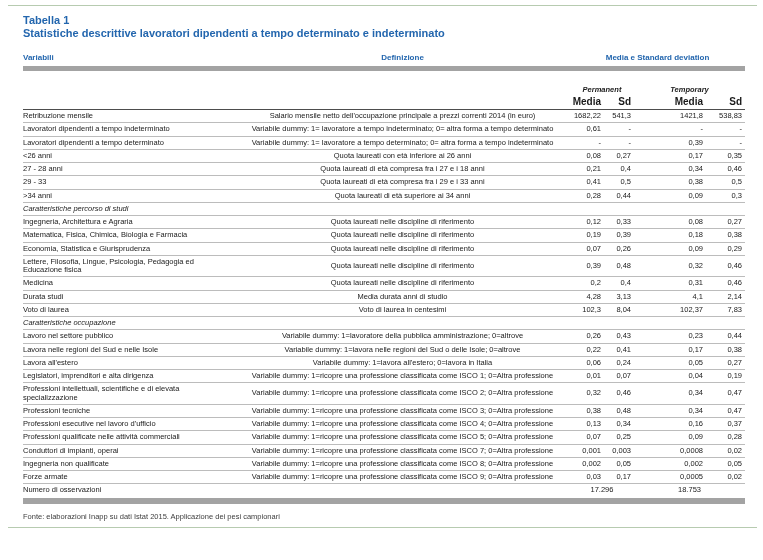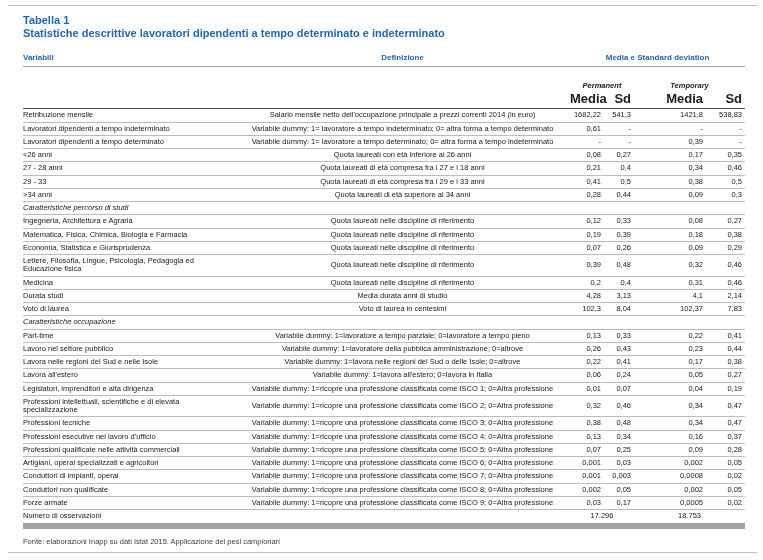--- a/index.html
+++ b/index.html
@@ -28,34 +28,34 @@
   }
   col.c1 { width: 212px; }
   col.c2 { width: 335px; }
   col.c3 { width: 34px; }
   col.c4 { width: 30px; }
   col.c5 { width: 72px; }
   col.c6 { width: 39px; }
   th, td { vertical-align: middle; font-weight: normal; }
   tr.head-blue th {
     color: #2366ae; font-weight: bold; font-size: 8px;
-    border-bottom: 1px solid #a3a3a3;
+    border-bottom: 5px solid #a3a3a3;
     padding: 2px 0 3px;
   }
   tr.head-blue th.h-var { text-align: left; }
   tr.head-blue th.h-def { text-align: center; }
   tr.head-blue th.h-stats { text-align: center; }
   tr.group-row th {
     font-weight: bold; font-style: italic; text-align: center;
     padding: 15px 0 1px; font-size: 7.5px;
   }
   tr.stat-head-row th {
     font-weight: bold; text-align: right;
     padding: 1px 3px 2px 0;
-    border-bottom: 1px solid #4d4d4d; font-size: 13px;
+    border-bottom: 1px solid #4d4d4d; font-size: 10px;
   }
   td.label-cell { text-align: left; padding: 2px 4px 2px 0; }
   td.def-cell  { text-align: center; padding: 2px 2px; }
   td.num-cell  { text-align: right; padding: 2px 3px 2px 0; white-space: nowrap; }
   tr.data-row td, tr.section-row td { border-bottom: 1px solid #bcbcbc; }
   tr.section-row td {
     font-style: italic; text-align: left; padding: 2px 0;
   }
   tr.totals-row td { border-bottom: 6px solid #a3a3a3; padding: 2px 0 3px; }
   td.totals-num { text-align: center; white-space: nowrap; }
@@ -218,28 +218,20 @@
         <td class="def-cell">Voto di laurea in centesimi</td>
         <td class="num-cell">102,3</td>
         <td class="num-cell">8,04</td>
         <td class="num-cell">102,37</td>
         <td class="num-cell">7,83</td>
       </tr>
       <tr class="section-row">
         <td class="section-label" colspan="6">Caratteristiche occupazione</td>
       </tr>
       <tr class="data-row">
-        <td class="label-cell">Part-time</td>
-        <td class="def-cell">Variabile dummy: 1=lavoratore a tempo parziale; 0=lavoratore a tempo pieno</td>
-        <td class="num-cell">0,13</td>
-        <td class="num-cell">0,33</td>
-        <td class="num-cell">0,22</td>
-        <td class="num-cell">0,41</td>
-      </tr>
-      <tr class="data-row">
         <td class="label-cell">Lavoro nel settore pubblico</td>
         <td class="def-cell">Variabile dummy: 1=lavoratore della pubblica amministrazione; 0=altrove</td>
         <td class="num-cell">0,26</td>
         <td class="num-cell">0,43</td>
         <td class="num-cell">0,23</td>
         <td class="num-cell">0,44</td>
       </tr>
       <tr class="data-row">
         <td class="label-cell">Lavora nelle regioni del Sud e nelle Isole</td>
         <td class="def-cell">Variabile dummy: 1=lavora nelle regioni del Sud o delle Isole; 0=altrove</td>
@@ -290,37 +282,29 @@
       </tr>
       <tr class="data-row">
         <td class="label-cell">Professioni qualificate nelle attività commerciali</td>
         <td class="def-cell">Variabile dummy: 1=ricopre una professione classificata come ISCO 5; 0=Altra professione</td>
         <td class="num-cell">0,07</td>
         <td class="num-cell">0,25</td>
         <td class="num-cell">0,09</td>
         <td class="num-cell">0,28</td>
       </tr>
       <tr class="data-row">
-        <td class="label-cell">Artigiani, operai specializzati e agricoltori</td>
-        <td class="def-cell">Variabile dummy: 1=ricopre una professione classificata come ISCO 6; 0=Altra professione</td>
-        <td class="num-cell">0,001</td>
-        <td class="num-cell">0,03</td>
-        <td class="num-cell">0,002</td>
-        <td class="num-cell">0,05</td>
-      </tr>
-      <tr class="data-row">
         <td class="label-cell">Conduttori di impianti, operai</td>
         <td class="def-cell">Variabile dummy: 1=ricopre una professione classificata come ISCO 7; 0=Altra professione</td>
         <td class="num-cell">0,001</td>
         <td class="num-cell">0,003</td>
         <td class="num-cell">0,0008</td>
         <td class="num-cell">0,02</td>
       </tr>
       <tr class="data-row">
-        <td class="label-cell">Conduttori non qualificate</td>
+        <td class="label-cell">Ingegneria non qualificate</td>
         <td class="def-cell">Variabile dummy: 1=ricopre una professione classificata come ISCO 8; 0=Altra professione</td>
         <td class="num-cell">0,002</td>
         <td class="num-cell">0,05</td>
         <td class="num-cell">0,002</td>
         <td class="num-cell">0,05</td>
       </tr>
       <tr class="data-row">
         <td class="label-cell">Forze armate</td>
         <td class="def-cell">Variabile dummy: 1=ricopre una professione classificata come ISCO 9; 0=Altra professione</td>
         <td class="num-cell">0,03</td>

